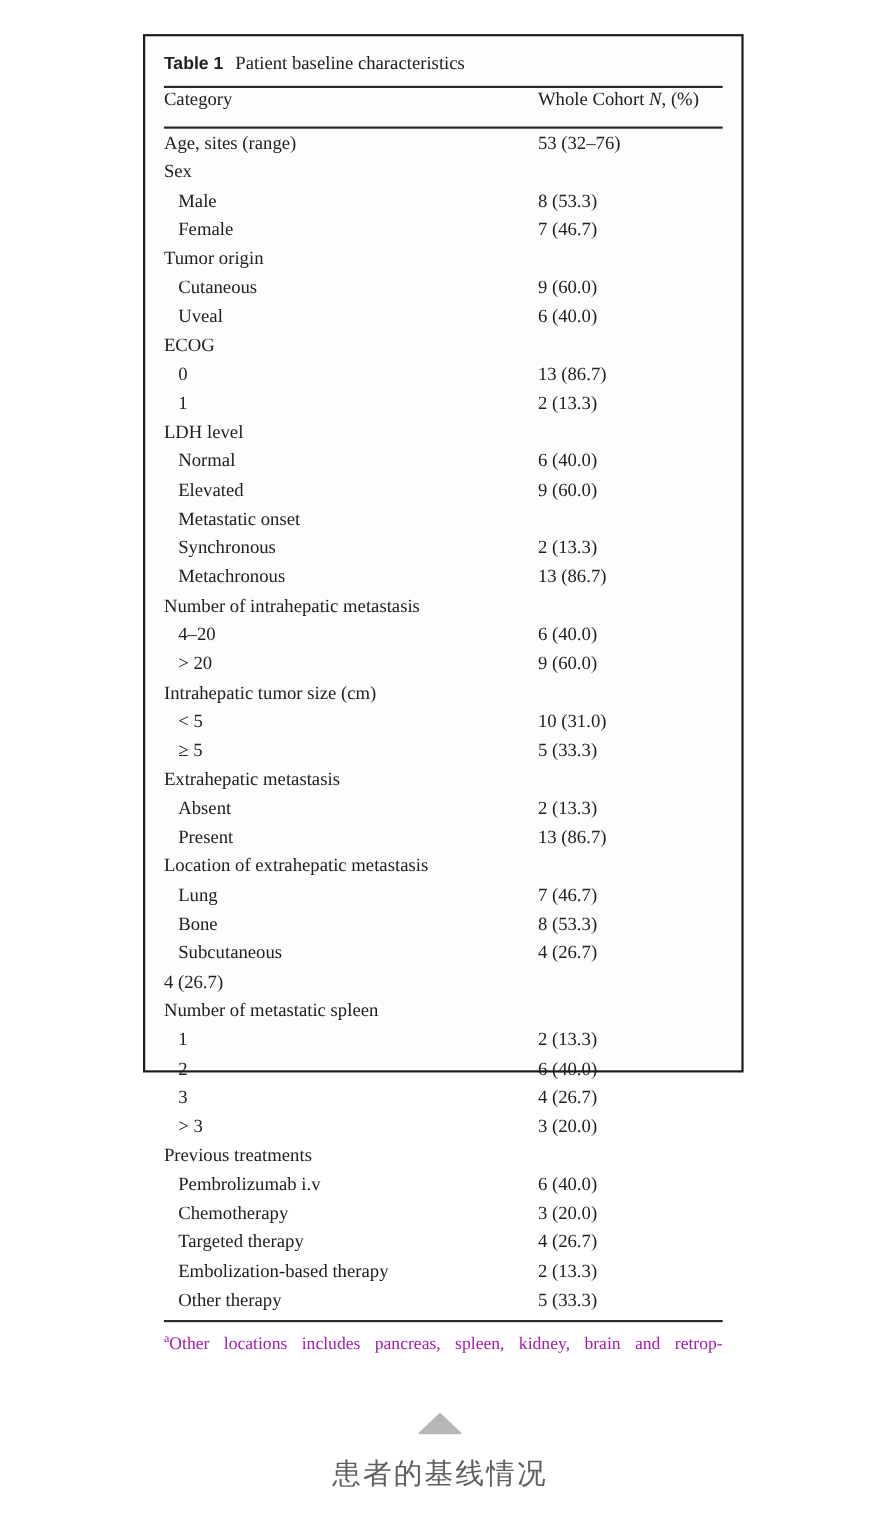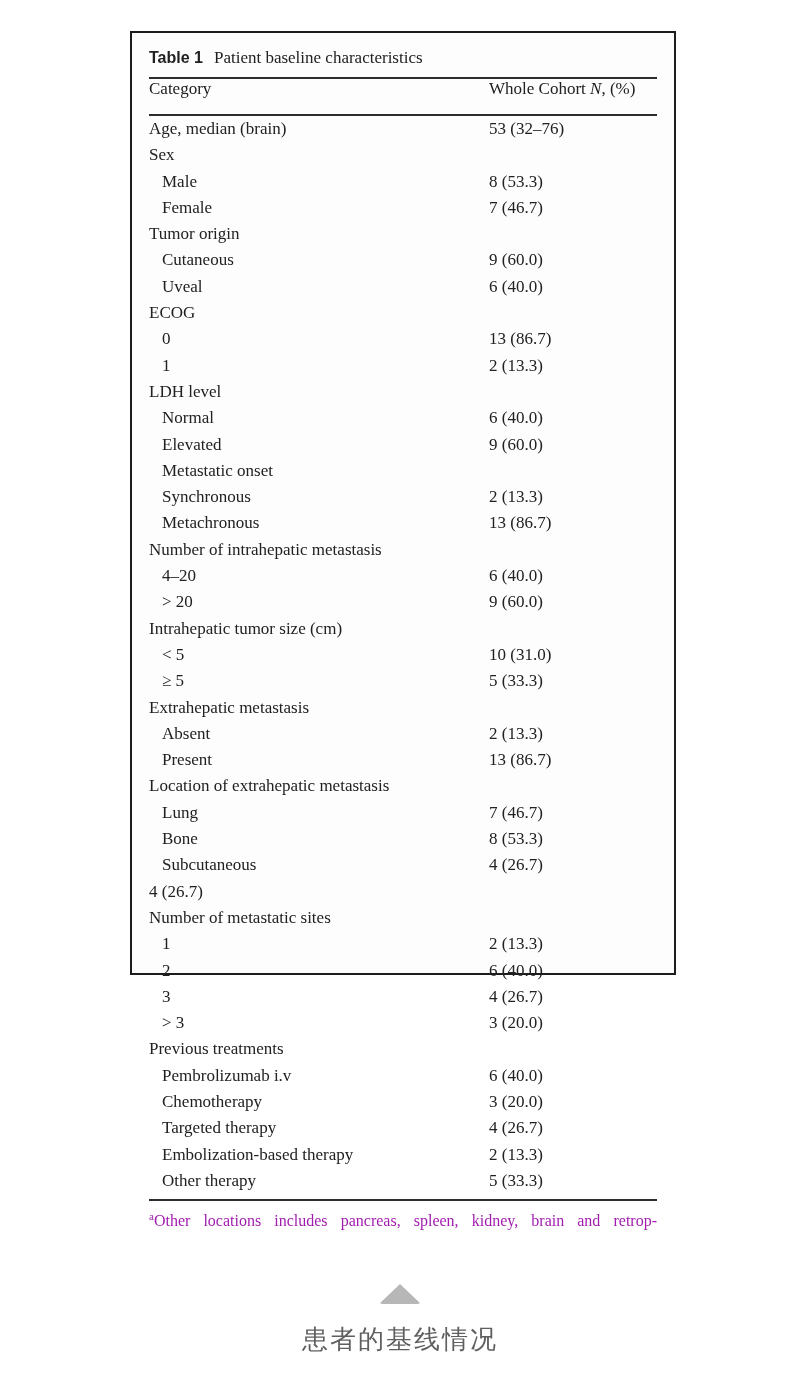--- a/index.html
+++ b/index.html
@@ -106,21 +106,21 @@
 
   <div class="header-row">
     <span class="col-category">Category</span>
     <span class="col-cohort"><span>Whole Cohort </span><i>N</i><span>, (%)</span></span>
   </div>
 
   <div class="rule"></div>
 
   <div class="table-body" id="table-body">
       <div class="row">
-        <span class="cell-label">Age, median (brain)</span>
+        <span class="cell-label">Age, sites (range)</span>
         <span class="cell-value">53 (32–76)</span>
       </div>
       <div class="row">
         <span class="cell-label">Sex</span>
         <span class="cell-value"></span>
       </div>
       <div class="row indent">
         <span class="cell-label">Male</span>
         <span class="cell-value">8 (53.3)</span>
       </div>
@@ -225,21 +225,21 @@
         <span class="cell-value">8 (53.3)</span>
       </div>
       <div class="row indent">
         <span class="cell-label">Subcutaneous</span>
         <span class="cell-value">4 (26.7)</span>
       </div>
       <div class="row indent">
         <span class="cell-value">4 (26.7)</span>
       </div>
       <div class="row">
-        <span class="cell-label">Number of metastatic sites</span>
+        <span class="cell-label">Number of metastatic spleen</span>
         <span class="cell-value"></span>
       </div>
       <div class="row indent">
         <span class="cell-label">1</span>
         <span class="cell-value">2 (13.3)</span>
       </div>
       <div class="row indent">
         <span class="cell-label">2</span>
         <span class="cell-value">6 (40.0)</span>
       </div>

